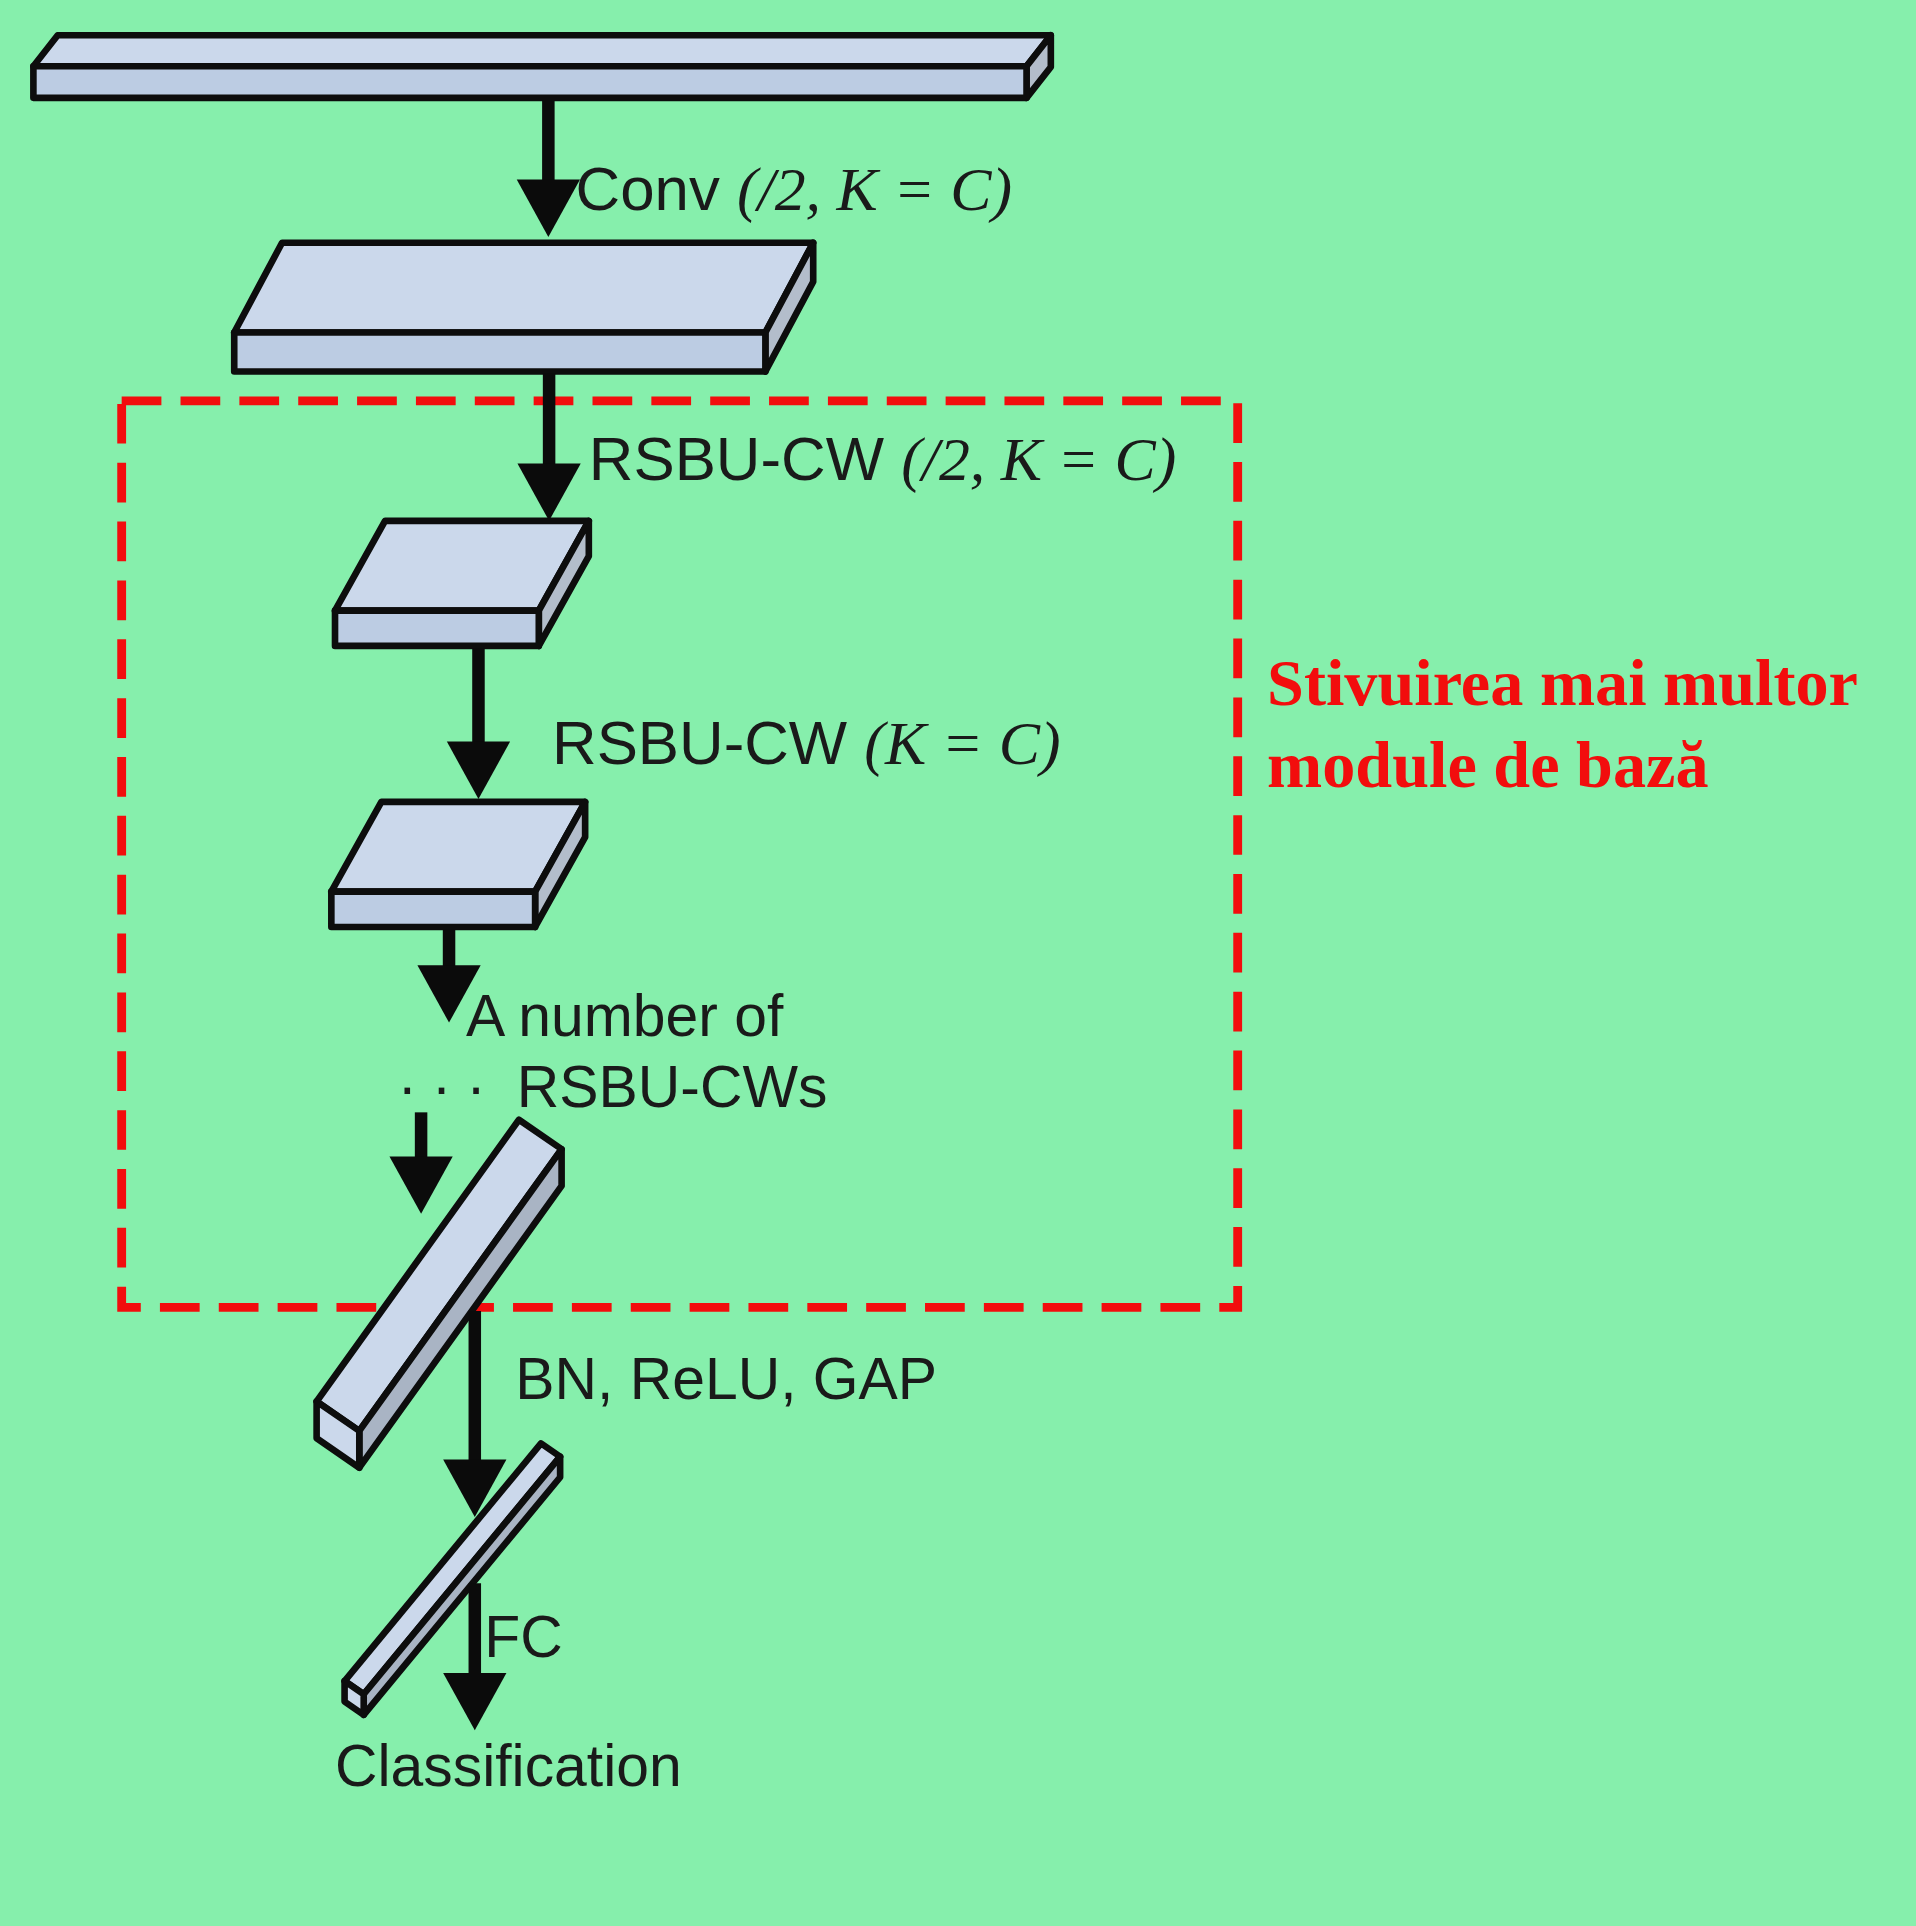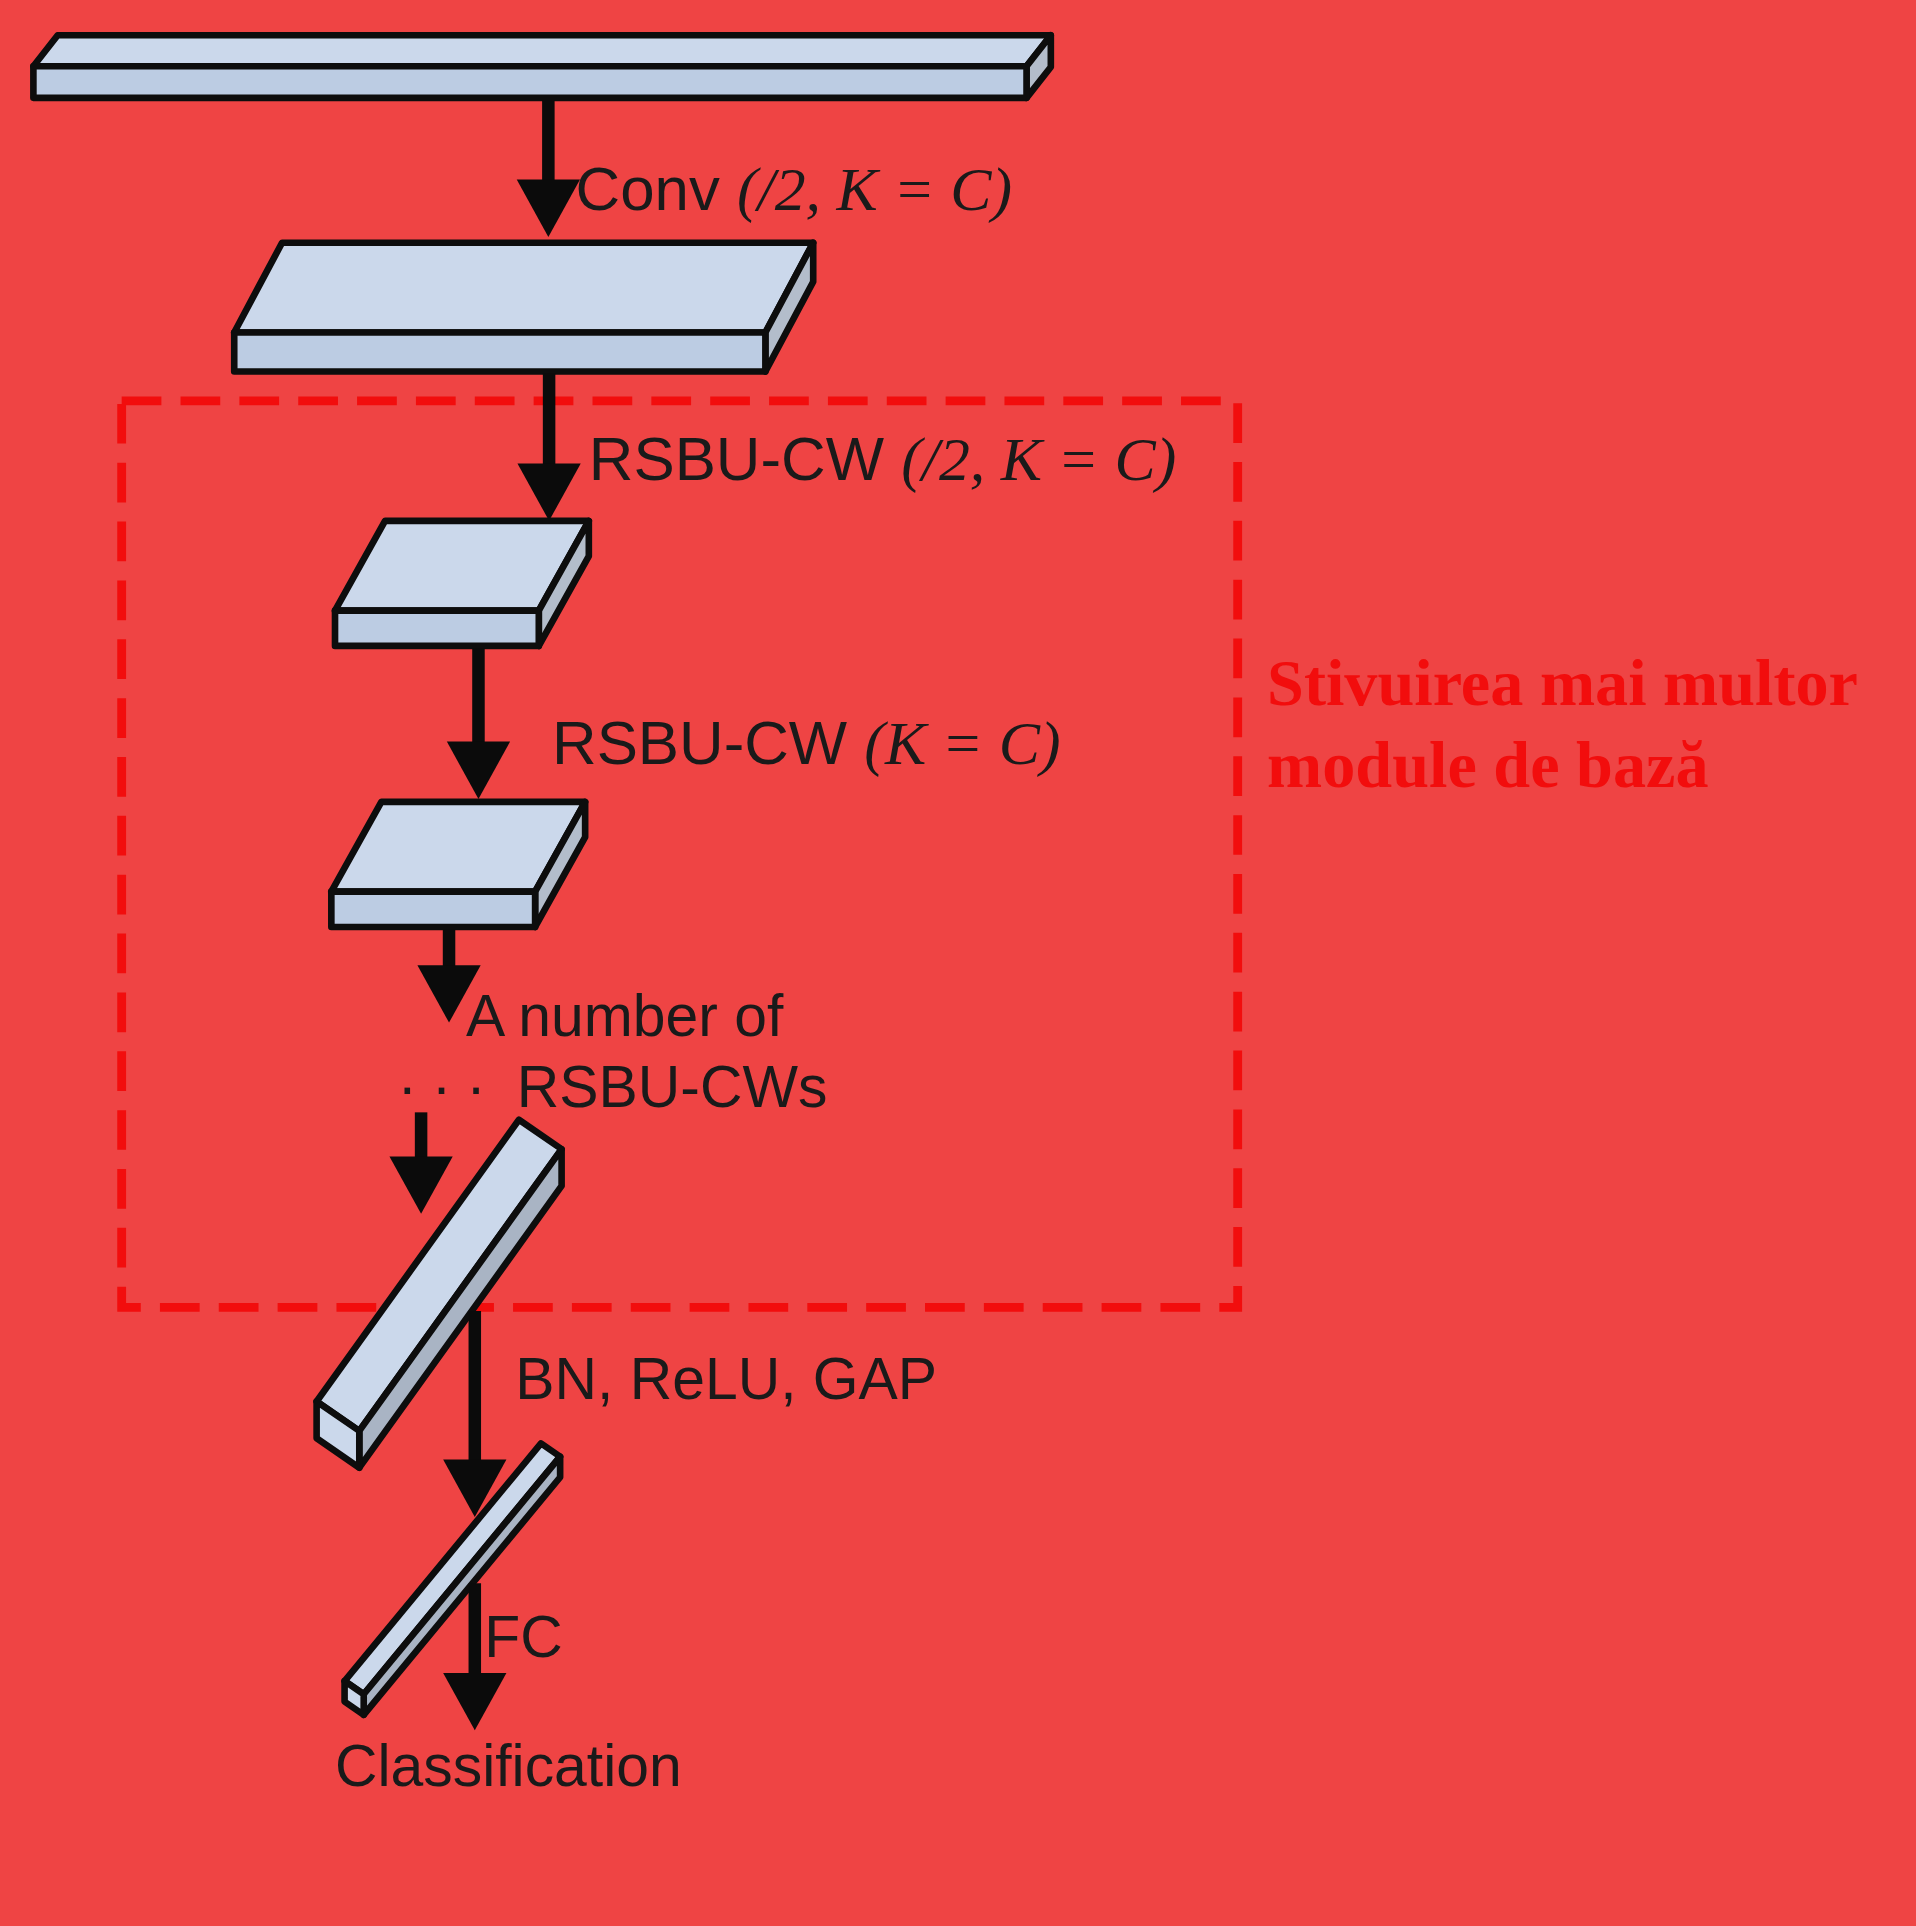--- a/index.html
+++ b/index.html
@@ -1,16 +1,16 @@
 <!DOCTYPE html>
 <html style="--accent-red: #f20d0d; --slab-top: #cbd8eb; --slab-front: #bccce3; --slab-side: #b3bdcb; --bar-front: #a9b4c4; --outline: #0d0d0d;font-size:11.8px"><head>
 <meta charset="utf-8">
 <style>
   html,body{margin:0;padding:0;background:#ffffff;}
-  .stage{width:1917px;height:1926px;background:#ef4444;position:relative;}
+  .stage{width:1917px;height:1926px;background:#86efac;position:relative;}
   svg{display:block;}
   .lbl{font-family:"Liberation Sans","DejaVu Sans",sans-serif;font-size:80px;fill:#1a1a1a;}
   .lbl-big{font-family:"Liberation Sans","DejaVu Sans",sans-serif;font-size:84px;fill:#1a1a1a;}
   .math{font-family:"Liberation Serif","DejaVu Serif",serif;font-style:italic;}
   .dots{letter-spacing:20px;}
   .annot{font-family:"Liberation Serif","DejaVu Serif",serif;font-weight:bold;font-size:90px;fill:var(--accent-red,#f20d0d);}
   .face-top{fill:var(--slab-top,#cbd8eb);stroke:var(--outline,#0d0d0d);stroke-width:9;stroke-linejoin:round;}
   .face-front{fill:var(--slab-front,#bccce3);stroke:var(--outline,#0d0d0d);stroke-width:9;stroke-linejoin:round;}
   .face-side{fill:var(--slab-side,#b3bdcb);stroke:var(--outline,#0d0d0d);stroke-width:9;stroke-linejoin:round;}
   .face-gray{fill:var(--bar-front,#a9b4c4);stroke:var(--outline,#0d0d0d);stroke-width:9;stroke-linejoin:round;}

